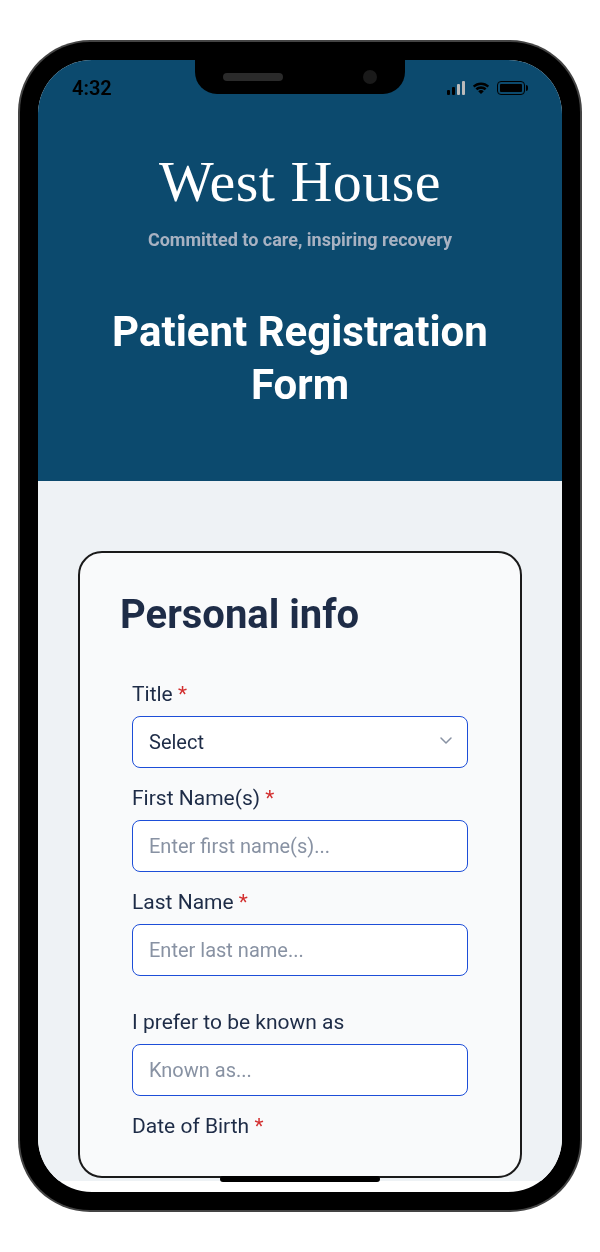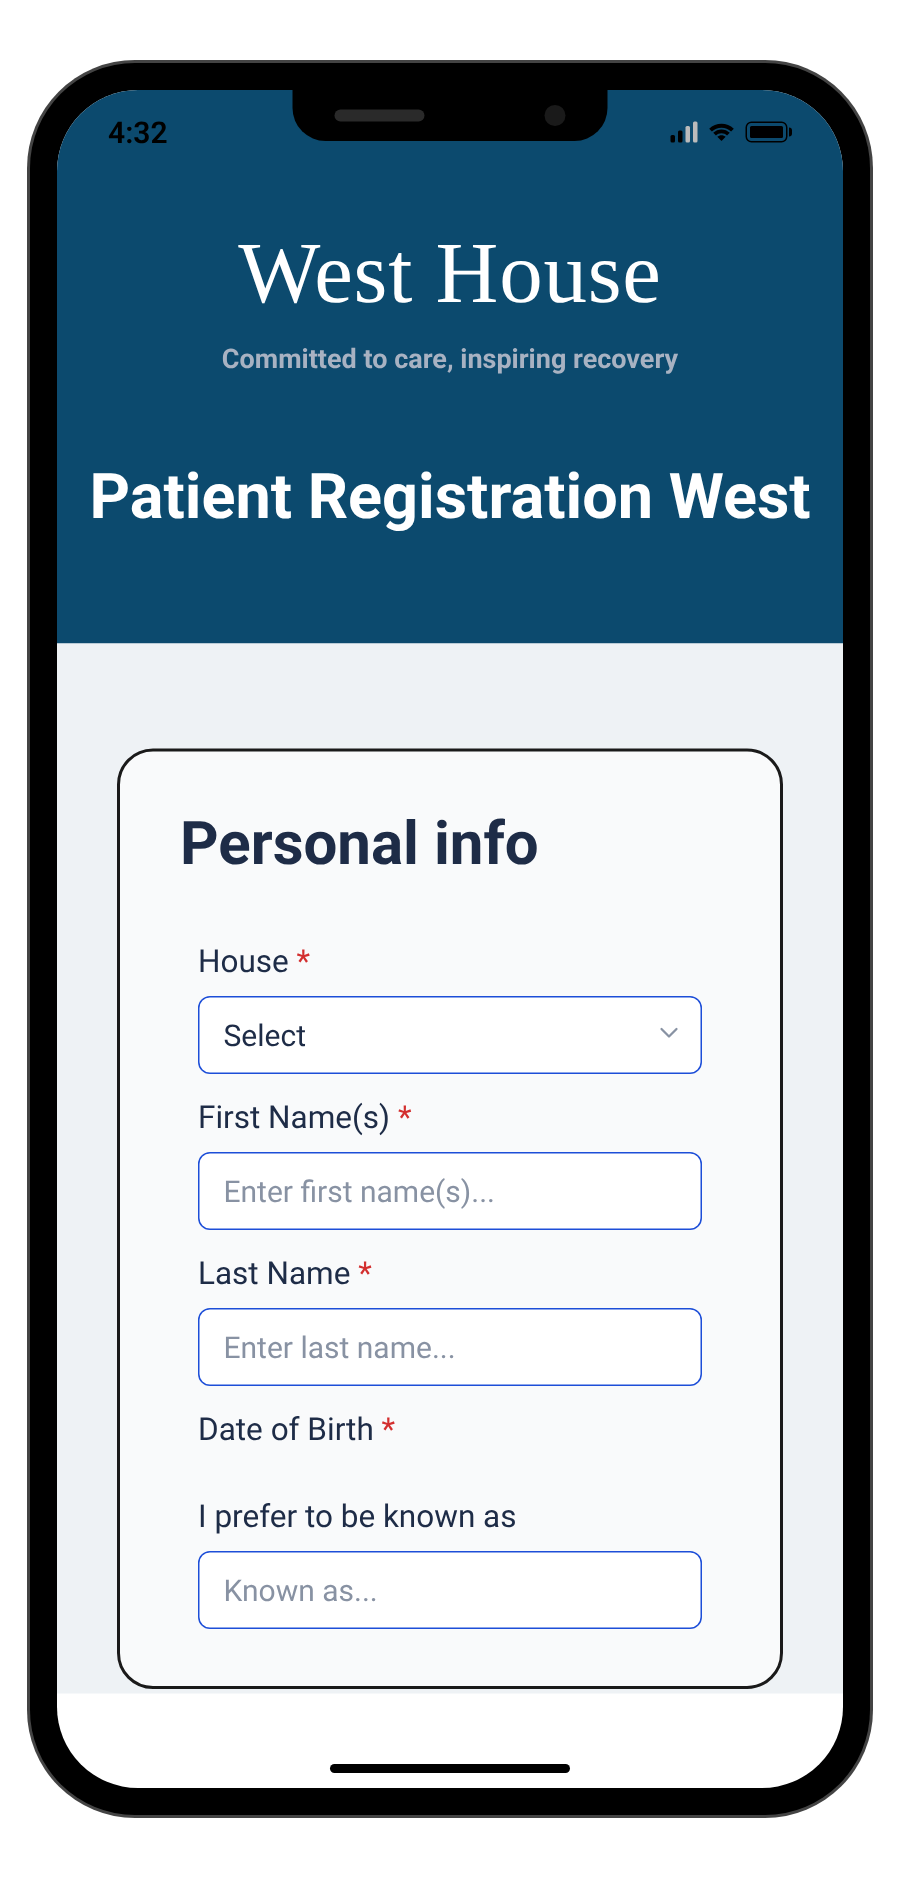--- a/index.html
+++ b/index.html
@@ -255,30 +255,30 @@
             </div>
           <div class="battery-tip"></div>
         </div>
       </div>
     </div>
 
     <div class="content">
       <div class="header-section">
         <div class="brand-title">West House</div>
         <div class="brand-tagline">Committed to care, inspiring recovery</div>
-        <div class="form-title">Patient Registration West</div>
+        <div class="form-title">Patient Registration Form</div>
       </div>
 
       <div class="body-section">
         <div class="form-card">
           <h2 class="section-heading">Personal info</h2>
 
           <div class="field-group">
             <label class="field-label">
-              <span>House</span>
+              <span>Title</span>
               <span class="required-star">*</span>
             </label>
             <div class="select-wrap">
               <select class="form-select">
                 <option>Select</option>
               </select>
               <span class="select-chevron">
                 <svg width="16" height="16" viewBox="0 0 16 16">
                     <path d="M3 6 L8 11 L13 6" stroke="#8892a3" stroke-width="1.5" fill="none" stroke-linecap="round" stroke-linejoin="round"></path>
                   </svg>
@@ -295,32 +295,32 @@
           </div>
 
           <div class="field-group">
             <label class="field-label">
               <span>Last Name</span>
               <span class="required-star">*</span>
             </label>
             <input type="text" class="form-input" placeholder="Enter last name..." style="">
           </div>
 
+          <div class="field-group extra-top">
+            <label class="field-label">
+              <span>I prefer to be known as</span>
+            </label>
+            <input type="text" class="form-input" placeholder="Known as..." style="">
+          </div>
+
           <div class="field-group">
             <label class="field-label">
               <span>Date of Birth</span>
               <span class="required-star">*</span>
             </label>
-          </div>
-
-          <div class="field-group extra-top">
-            <label class="field-label">
-              <span>I prefer to be known as</span>
-            </label>
-            <input type="text" class="form-input" placeholder="Known as..." style="">
           </div>
         </div>
       </div>
     </div>
 
     <div class="home-indicator"></div>
   </div>
 </div>
 
 </body></html>

